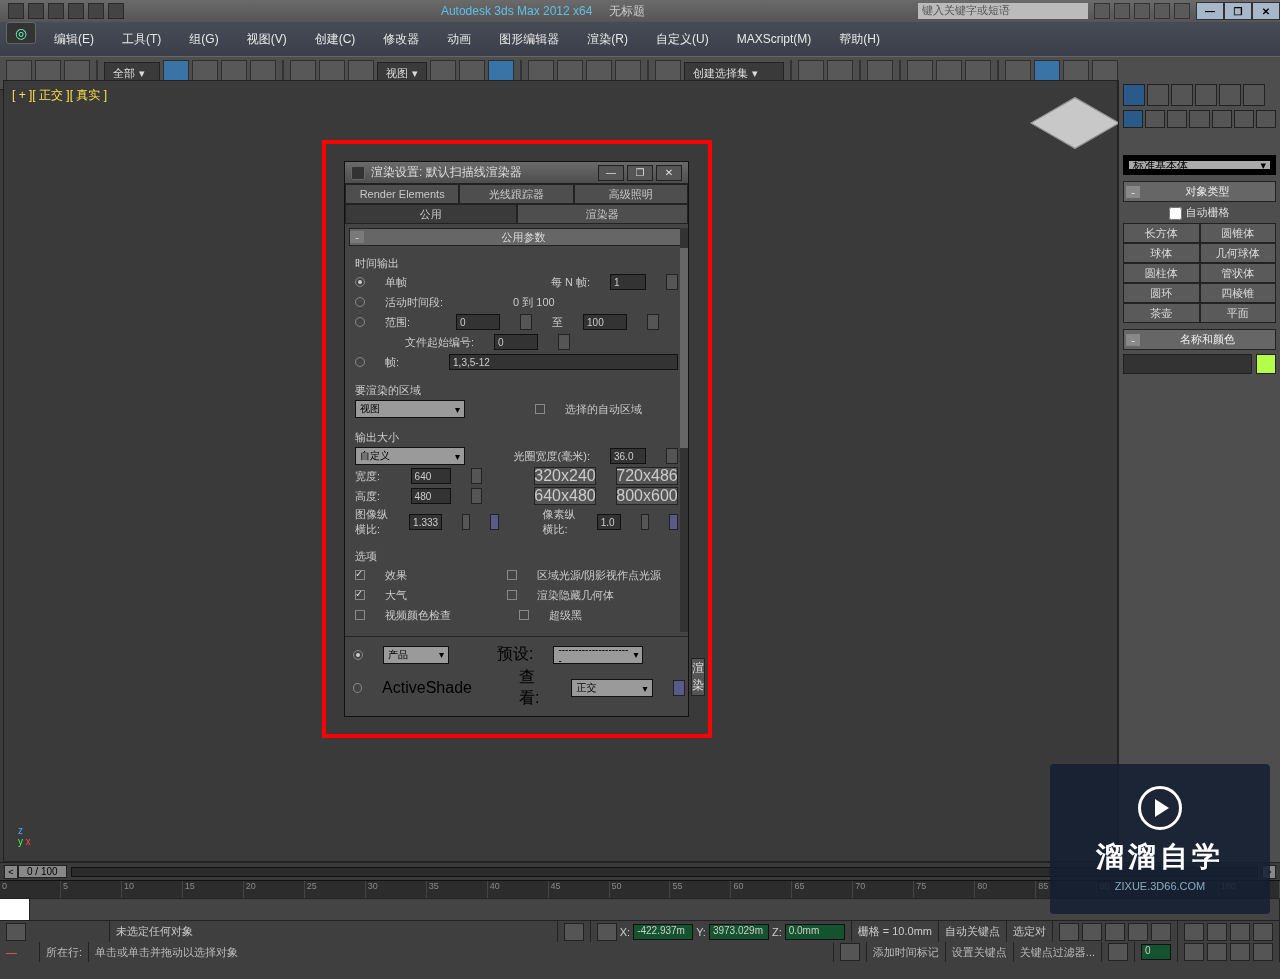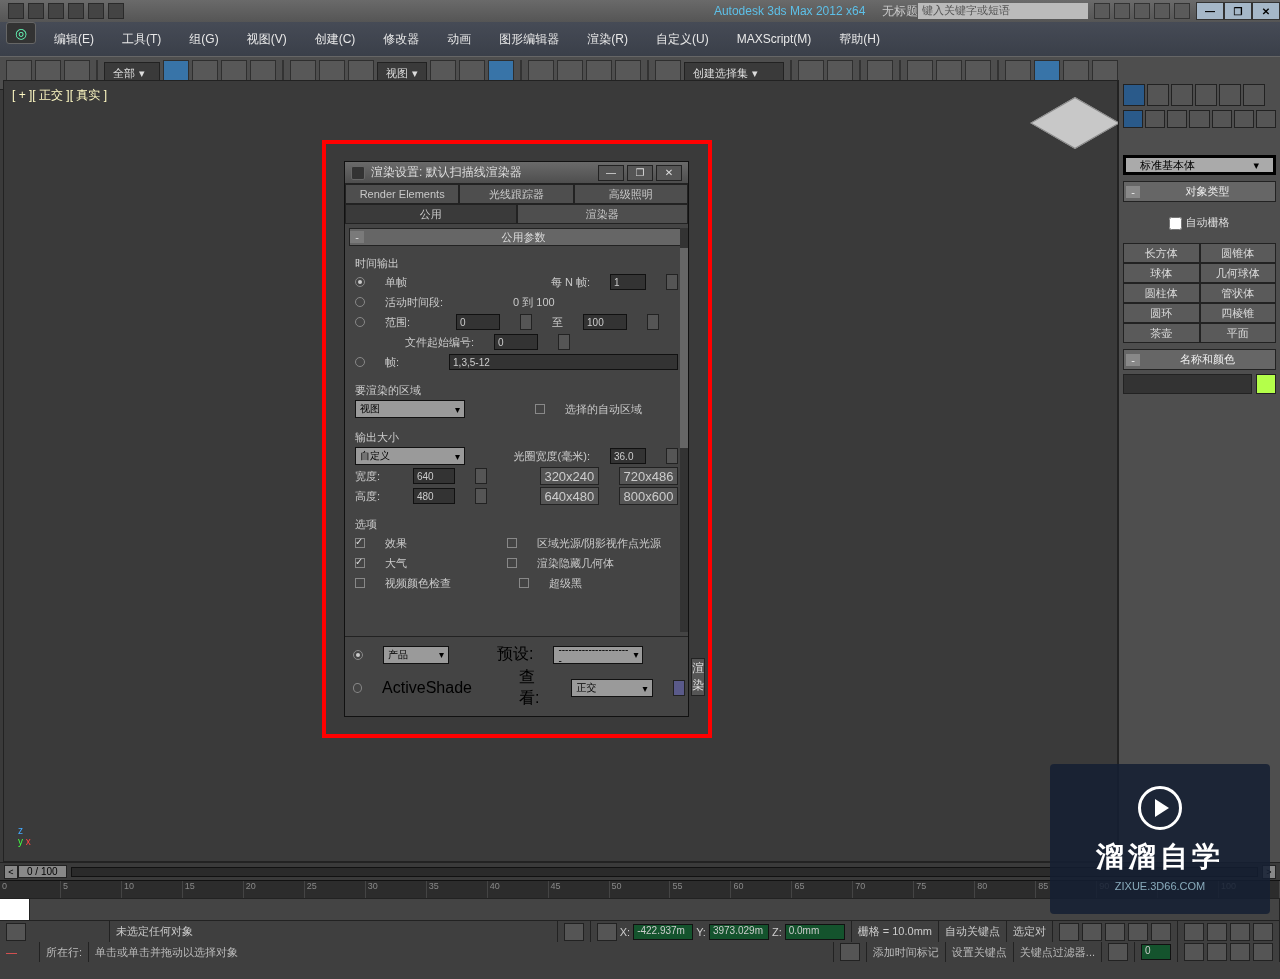--- a/index.html
+++ b/index.html
@@ -1,54 +1,54 @@
 <!DOCTYPE html>
 <html><head>
 <meta charset="utf-8">
 <style>
   * { box-sizing: border-box; margin: 0; padding: 0; font-family: "Microsoft YaHei", Arial, sans-serif; }
   body { width: 1280px; height: 979px; background: #3a3a3a; overflow: hidden; position: relative; }
   .titlebar { height: 22px; background: linear-gradient(#6a6a6a,#555); display: flex; align-items: center; color: #ccc; font-size: 11px; }
   .titlebar .qat { display: flex; gap: 4px; padding-left: 8px; }
   .titlebar .qat span { width: 16px; height: 16px; background: #444; border: 1px solid #2a2a2a; display: inline-block; }
-  .titlebar .title-center { flex: 1; text-align: right; color: #5dc0e8; font-size: 12px; margin-left: 44px; }
+  .titlebar .title-center { flex: 1; text-align: center; color: #5dc0e8; font-size: 12px; margin-left: 44px; }
   .titlebar .search { width: 170px; height: 16px; background: #bbb; color: #555; font-size: 11px; padding: 0 4px; margin-right: 6px; }
   .titlebar .tb-icons { display: flex; gap: 4px; margin-right: 6px; }
   .titlebar .tb-icons span { width: 16px; height: 16px; background: #5a5a5a; border: 1px solid #333; }
   .titlebar .winbtns { display: flex; }
   .titlebar .winbtns span { width: 28px; height: 18px; background: #a5b7c8; border: 1px solid #333; display:flex;align-items:center;justify-content:center;color:#000;font-size:10px;font-weight:bold;}
   .menubar { height: 34px; background: linear-gradient(#464b56,#3a3f49); display: flex; align-items: center; padding-left: 40px; color: #e8e8e8; font-size: 12px; }
   .menubar span { padding: 0 14px; }
   .app-icon { position:absolute; left:6px; top:22px; width:30px; height:22px; background:#333; border:1px solid #666; border-radius:3px; display:flex;align-items:center;justify-content:center;color:#6fb;font-size:14px;}
   .toolbar { height: 34px; background: #4e4e4e; border-top:1px solid #666; border-bottom:1px solid #222; display:flex;align-items:center;padding:0 6px; gap:3px;}
   .tb-btn { width: 26px; height: 26px; background: #585858; border:1px solid #2f2f2f; display:inline-block;}
   .tb-btn.active { background:#3874a8; }
   .tb-sep { width:2px; height:26px; background:#333; margin:0 3px;}
   .tb-combo { height:22px; background:#3a3a3a; border:1px solid #222; color:#ddd; font-size:11px; padding:0 8px; display:flex;align-items:center;}
   .tb-combo.drop::after{content:"▾"; margin-left:4px;}
   .viewport { position:absolute; left:3px; top:80px; right:162px; bottom:117px; background:#3a3a3a; border:1px solid #222;}
-  .viewport-label { position:absolute; left:8px; top:6px; color:#fef9c3; font-size:12px;}
+  .viewport-label { position:absolute; left:8px; top:6px; color:#fde047; font-size:12px;}
   .viewcube { position:absolute; right:12px; top:12px; width:60px; height:60px; }
   .viewcube .cube { width:50px; height:50px; background:#c8c8c8; border:1px solid #888; transform: rotate(45deg) skew(-15deg,-15deg); margin:5px;}
   .axis { position:absolute; left:14px; bottom:14px; font-size:10px; color:#888;}
   .axis .z{color:#4af;} .axis .y{color:#4f4;} .axis .x{color:#f44;}
   .right-panel { position:absolute; right:0; top:80px; width:162px; bottom:117px; background:#4e4e4e; border-left:1px solid #222; padding:4px; font-size:11px; color:#ddd;}
   .rp-tabs { display:flex; gap:2px; margin-bottom:4px;}
   .rp-tabs span{ width:22px;height:22px;background:#555;border:1px solid #222;}
   .rp-tabs span.active{background:#2a5a8a;}
   .rp-subtabs { display:flex; gap:2px; margin-bottom:4px;}
   .rp-subtabs span{ width:22px;height:18px;background:#555;border:1px solid #222;}
   .rp-subtabs span.active{background:#2a5a8a;}
-  .rp-combo { width:100%; height:20px; background:#aaa; color:#000; border:3px solid #000000; padding:0 14px; display:flex;align-items:center;justify-content:space-between;margin-top:27px;}
+  .rp-combo { width:100%; height:20px; background:#aaa; color:#000; border:6px solid #000000; padding:0 4px; display:flex;align-items:center;justify-content:space-between;margin-top:27px;}
   .rp-rollout-hdr { background:#666; border:1px solid #222; text-align:center; padding:2px 0; margin-top:6px; color:#eee; display:flex;align-items:center;}
   .rp-rollout-hdr .minus{width:14px;text-align:center;background:#888;margin-left:2px;}
   .rp-rollout-hdr .lbl{flex:1;}
   .rp-grid { display:flex; flex-wrap:wrap;}
   .rp-grid button { width:50%; height:20px; background:#5a5a5a; border:1px solid #222; color:#ddd; font-size:11px;}
-  .rp-autogrid { text-align:center; padding:13px 0;}
+  .rp-autogrid { text-align:center; padding:3px 0;}
   .rp-autogrid input{vertical-align:middle;}
   .rp-name-row{display:flex; margin-top:4px;gap:4px;}
   .rp-name-row .nm{flex:1;height:20px;background:#333;border:1px solid #222;}
   .rp-name-row .sw{width:20px;height:20px;background:#b4ff4a;border:1px solid #222;}
   .timeline-area { position:absolute; left:0; right:0; bottom:0; height:117px; background:#3f3f3f;}
   .slider-row{height:18px;background:#3a3a3a;border-top:1px solid #222;display:flex;align-items:center;padding:0 4px;}
   .slider-row .thumb{background:#888;border:1px solid #222;padding:0 8px;color:#000;font-size:10px;}
   .slider-row .track{flex:1;height:10px;background:#2a2a2a;border:1px solid #111;margin:0 4px;}
   .slider-row .arrow{width:14px;height:14px;background:#888;border:1px solid #222;text-align:center;font-size:9px;line-height:12px;color:#000;}
   .timeruler{height:18px;background:#2c2c2c;border-top:1px solid #111;display:flex;}
@@ -79,21 +79,21 @@
   .rollout-hdr .t{flex:1;}
   .panel{margin:0 4px;padding:4px 6px;color:#c9c9c9;font-size:11px;}
   .group-label{font-size:11px;color:#ccc;margin:2px 0;}
   .row{display:flex;align-items:center;gap:20px;margin:2px 0;min-height:18px;}
   .radio{width:10px;height:10px;border:1px solid #888;border-radius:50%;display:inline-block;}
   .radio.checked::after{content:"";display:block;width:4px;height:4px;background:#ccc;border-radius:50%;margin:2px;}
   .chk{width:10px;height:10px;border:1px solid #888;display:inline-block;position:relative;}
   .chk.checked::after{content:"✓";position:absolute;top:-3px;left:-1px;font-size:10px;color:#ddd;}
   .fld{height:16px;background:#333;border:1px solid #111;color:#ccc;padding:0 3px;font-size:10px;display:inline-flex;align-items:center;}
   .spinner{width:12px;height:16px;background:#555;border:1px solid #222;display:inline-block;}
-  .btn{height:18px;background:#555;border:1px solid #222;color:#ccc;font-size:13px;padding:0 2px;display:inline-flex;align-items:center;justify-content:center;}
+  .btn{height:18px;background:#555;border:1px solid #222;color:#ccc;font-size:16px;padding:0 2px;display:inline-flex;align-items:center;justify-content:center;}
   .dlg-body .scrollbar{position:absolute;right:0;top:4px;bottom:4px;width:8px;background:#333;}
   .dlg-body .scrollbar .th{position:absolute;left:0;right:0;top:20px;height:200px;background:#666;}
   .dlg-footer{border-top:1px solid #222;padding:5px 8px;background:#444;}
   .dlg-footer .row{min-height:20px;}
   .combo{height:18px;background:#9a9a9a;border:1px solid #111;color:#000;font-size:10px;display:inline-flex;align-items:center;padding:0 4px;justify-content:space-between;}
   .combo::after{content:"▾";margin-left:4px;}
   .big-btn{width:60px;height:38px;background:#555;border:1px solid #222;color:#ddd;font-size:12px;display:flex;align-items:center;justify-content:center;}
   .lock{width:14px;height:16px;background:#5a5a8a;border:1px solid #222;}
   .watermark{position:absolute;right:10px;bottom:65px;width:220px;height:150px;background:rgba(20,30,50,0.85);border-radius:4px;display:flex;flex-direction:column;align-items:center;justify-content:center;color:#fff;z-index:3;}
   .watermark .big{font-size:28px;font-weight:bold;letter-spacing:4px;}
@@ -340,20 +340,31 @@
         <span class="btn" style="width:62px">320x240</span>
         <span class="btn" style="width:62px">720x486</span>
       </div>
       <div class="row">
         <span style="width:40px">高度:</span>
         <span class="fld" style="width:44px">480</span>
         <span class="spinner"></span>
         <span style="width:14px"></span>
         <span class="btn" style="width:62px">640x480</span>
         <span class="btn" style="width:62px">800x600</span>
+      </div>
+      <div class="row">
+        <span>图像纵横比:</span>
+        <span class="fld" style="width:44px">1.333</span>
+        <span class="spinner"></span>
+        <span class="lock"></span>
+        <span style="width:6px"></span>
+        <span>像素纵横比:</span>
+        <span class="fld" style="width:36px">1.0</span>
+        <span class="spinner"></span>
+        <span class="lock"></span>
       </div>
     </div>
     <div class="panel">
       <div class="group-label">选项</div>
       <div class="row">
         <span class="chk checked"></span>
         <span>效果</span>
         <span style="flex:0 0 60px"></span>
         <span class="chk"></span>
         <span>区域光源/阴影视作点光源</span>

